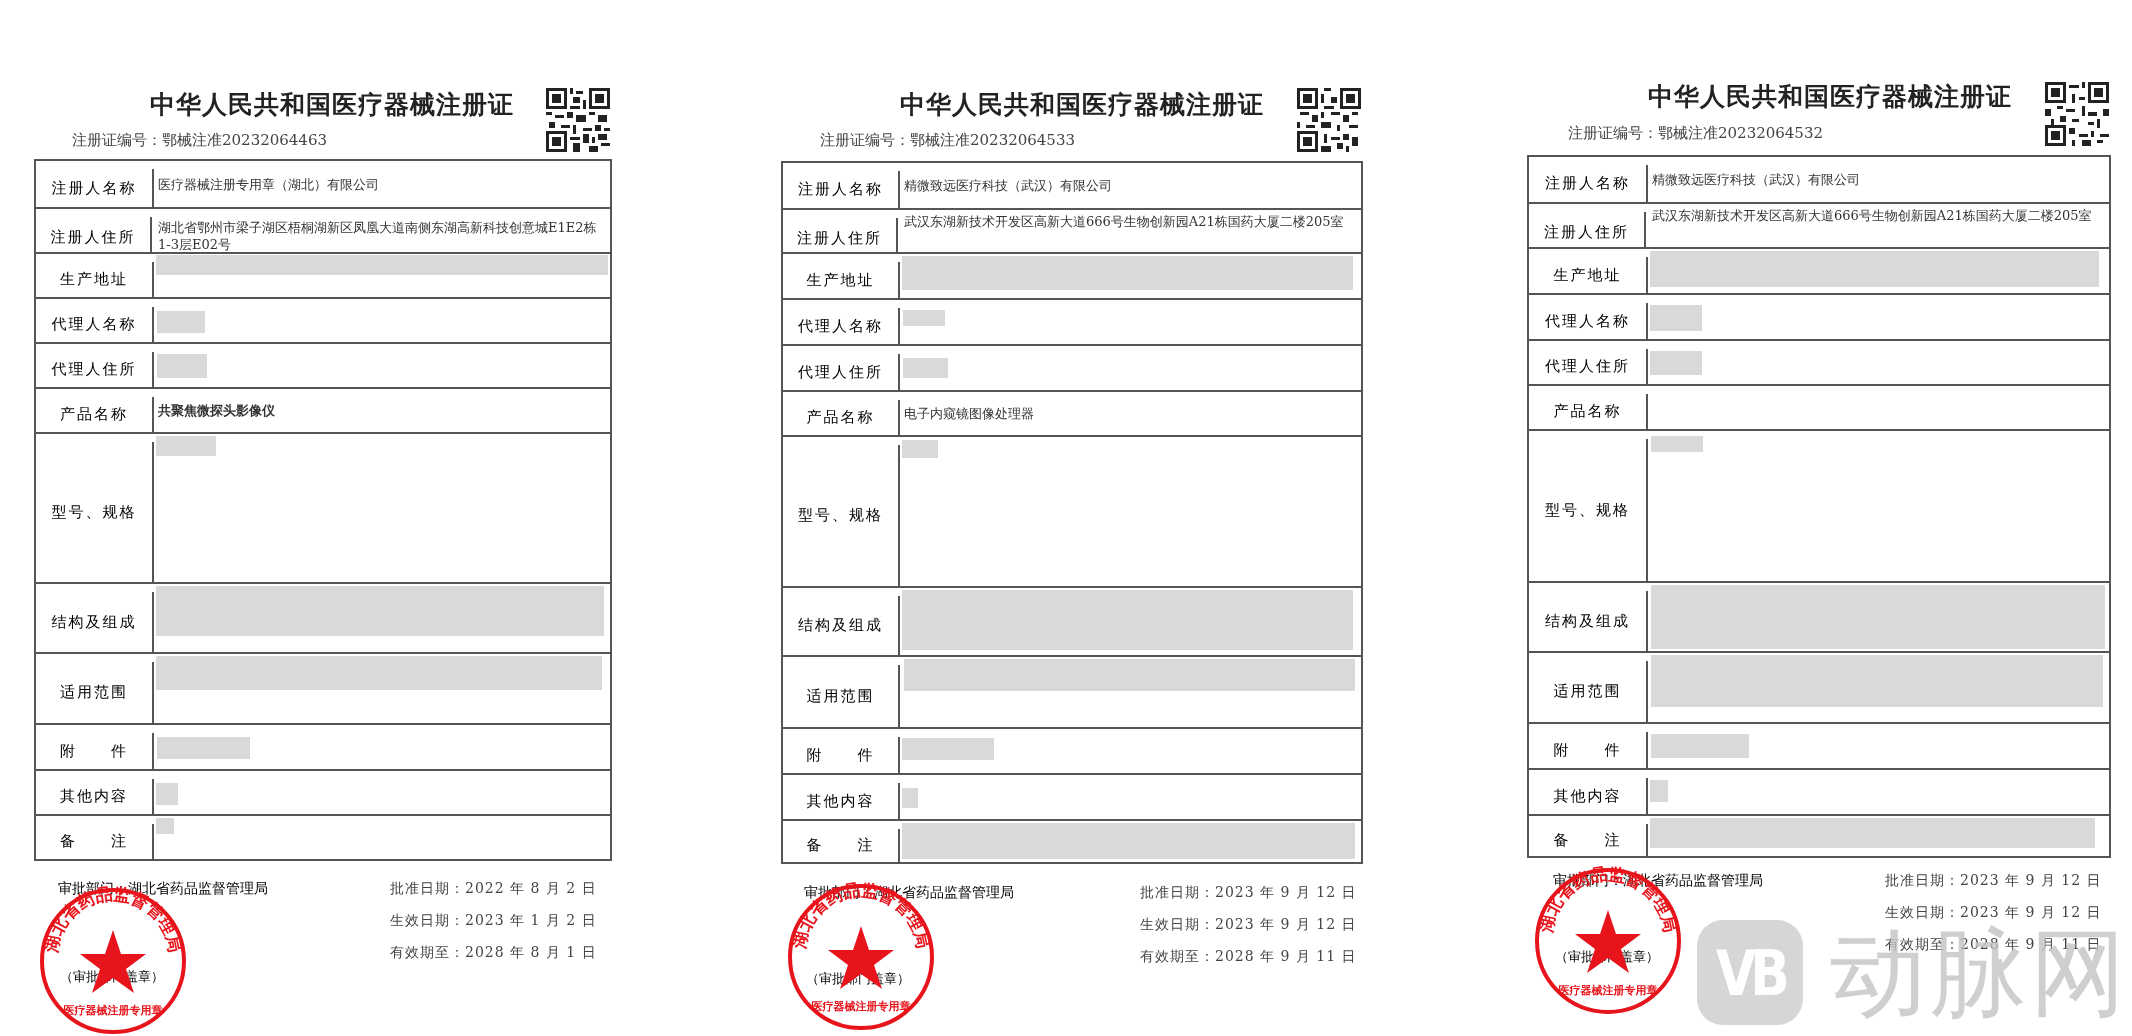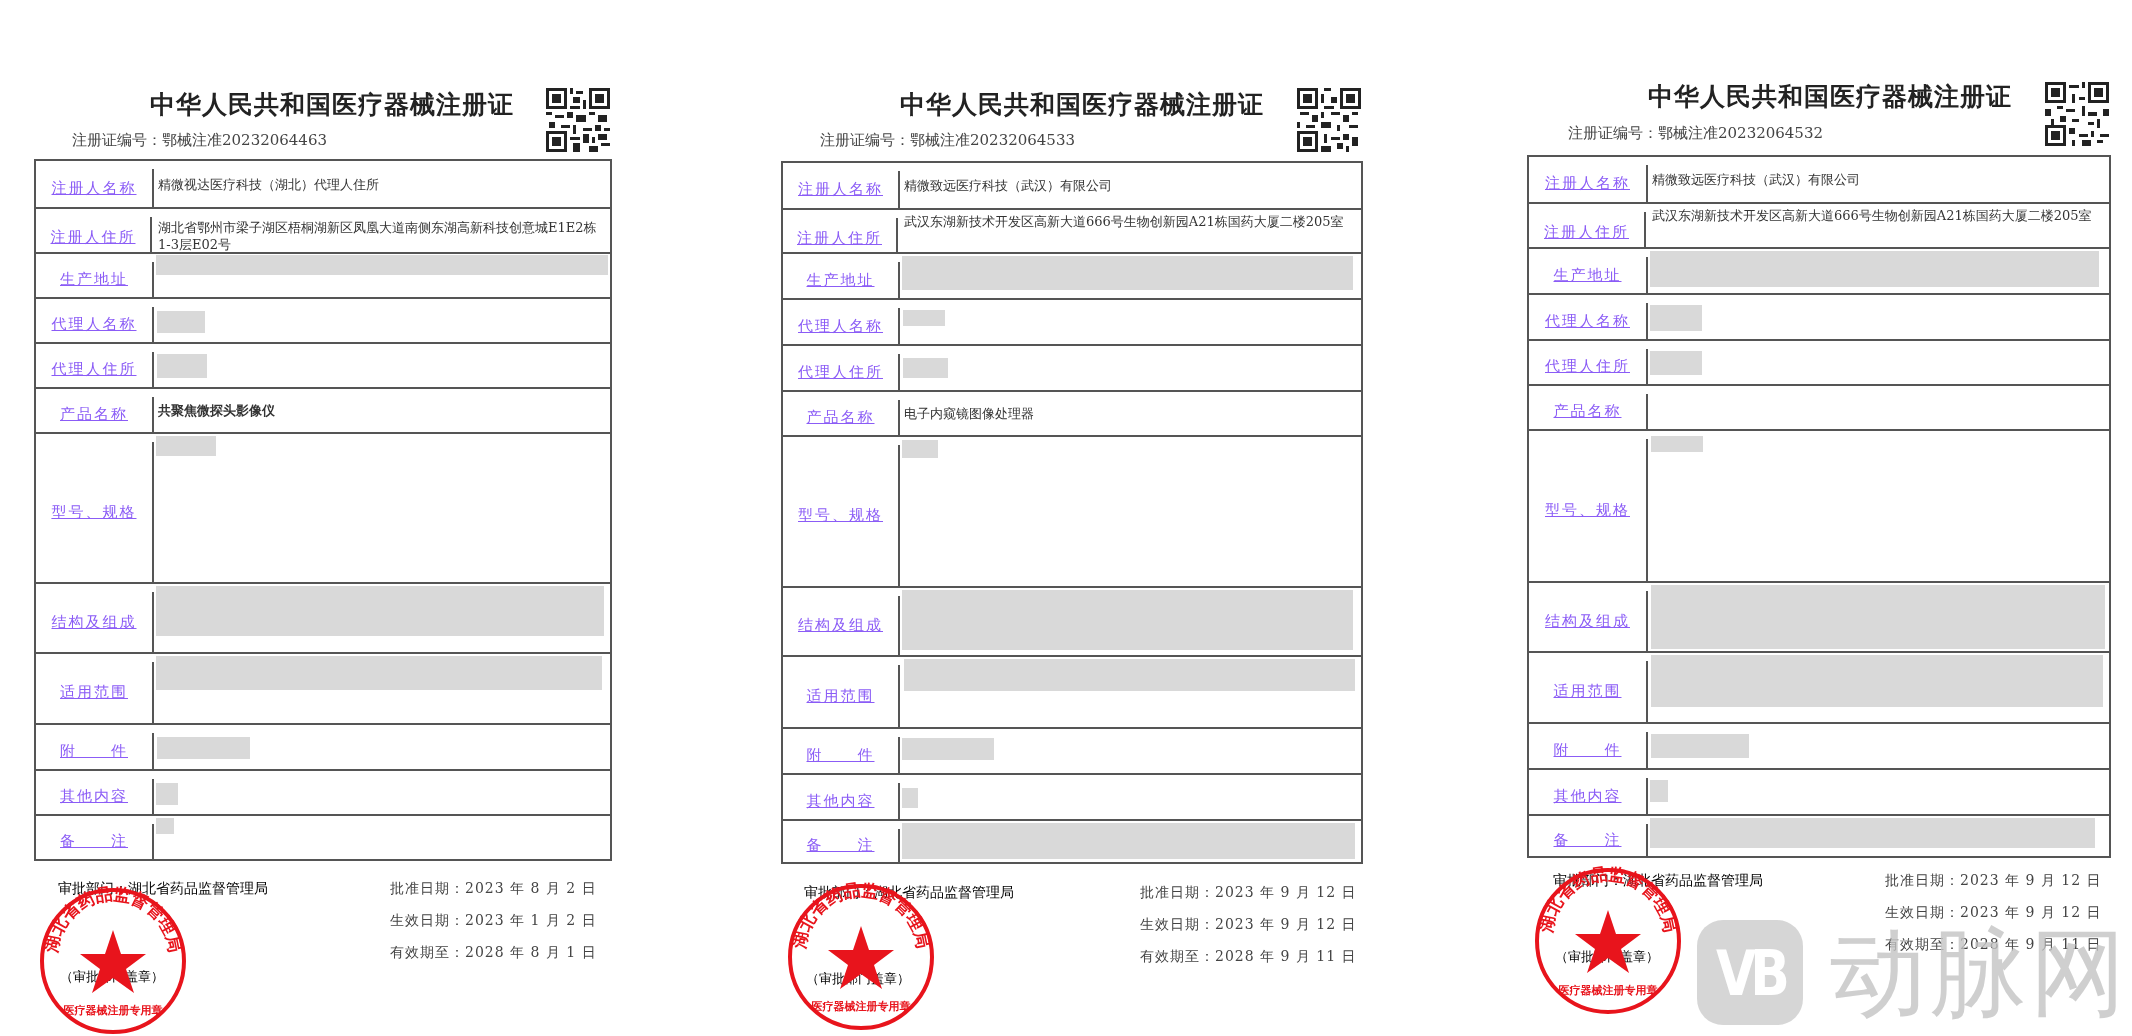--- a/index.html
+++ b/index.html
@@ -9,21 +9,21 @@
   .cert-title { position: absolute; font-family: "DejaVu Sans", "Liberation Sans", sans-serif;
                 font-weight: bold; font-size: 25px; color: #222; letter-spacing: 1px; white-space: nowrap; }
   .cert-number { position: absolute; font-size: 15px; color: #444; white-space: nowrap; }
   .qr { position: absolute; width: 64px; height: 64px; background: #fff; }
   .qr svg { width: 100%; height: 100%; display: block; }
   .reg-table { position: absolute; border: 2px solid #555; box-sizing: border-box; }
   .row { position: absolute; left: 0; right: 0; border-top: 2px solid #555; box-sizing: border-box; }
   .row.first { border-top: none; }
   .label { position: absolute; top: 8px; bottom: 0; left: 0; border-right: 2px solid #555;
            display: flex; align-items: center; justify-content: center;
-           font-size: 15px; color: #8b5cf6; letter-spacing: 2px; white-space: nowrap; text-decoration: underline; }
+           font-size: 15px; color: #000000; letter-spacing: 2px; white-space: nowrap; }
   .value { position: absolute; top: 0; bottom: 0; right: 0; padding: 6px 4px 0 4px;
            box-sizing: border-box; font-size: 13px; color: #333; line-height: 17px; }
   .value.center { display: flex; align-items: center; padding-top: 0; }
   .redact { position: absolute; background: #d9d9d9; }
   .footer-text { position: absolute; font-size: 14px; color: #000000; white-space: nowrap; }
   .date-line { position: absolute; font-size: 14px; color: #444; white-space: nowrap; letter-spacing: 1px; }
   .stamp { position: absolute; width: 150px; height: 150px; }
   .stamp svg { width: 100%; height: 100%; display: block; }
   .watermark-logo { position: absolute; left: 1697px; top: 920px; width: 106px; height: 105px;
                     background: rgba(200,200,200,0.75); border-radius: 26px;
@@ -82,21 +82,21 @@
           <rect x="9" y="18" width="2" height="3"></rect>
           <rect x="14" y="19" width="3" height="2"></rect>
           <rect x="18" y="18" width="3" height="1"></rect>
         </g>
       </svg>
     </div>
 
   <div class="reg-table" style="left:34px;top:159px;width:578px;height:702px;">
     <div class="row first" style="top:0;height:46px;">
         <div class="label" style="width:116px;">注册人名称</div>
-        <div class="value center" style="left:118px;">精微视达医疗科技（湖北）代理人住所</div>
+        <div class="value center" style="left:118px;">医疗器械注册专用章（湖北）有限公司</div>
       </div>
     <div class="row" style="top:46px;height:45px;">
         <div class="label" style="width:116px;padding-top:6px;box-sizing:border-box;">注册人住所</div>
         <div class="value" style="left:118px;padding-top:10px;">湖北省鄂州市梁子湖区梧桐湖新区凤凰大道南侧东湖高新科技创意城E1E2栋1-3层E02号</div>
       </div>
     <div class="row" style="top:91px;height:45px;">
         <div class="label" style="width:116px;">生产地址</div>
         <div class="value" style="left:118px;">
           <div class="redact" style="left:2px;top:1px;right:2px;height:20px;"></div>
         </div>
@@ -150,21 +150,21 @@
     <div class="row" style="top:653px;height:45px;">
         <div class="label" style="width:116px;">备　　注</div>
         <div class="value" style="left:118px;">
           <div class="redact" style="left:2px;top:2px;width:18px;height:16px;"></div>
         </div>
       </div>
   </div>
 
   <div class="footer-text" style="left:58px;top:880px;">审批部门：湖北省药品监督管理局</div>
   <div class="footer-text" style="left:60px;top:968px;font-size:13px;">（审批部门盖章）</div>
-  <div class="date-line" style="left:390px;top:880px;">批准日期：2023 年 8 月 2 日</div>
+  <div class="date-line" style="left:390px;top:880px;">批准日期：2022 年 8 月 2 日</div>
   <div class="date-line" style="left:390px;top:912px;">生效日期：2023 年 1 月 2 日</div>
   <div class="date-line" style="left:390px;top:944px;">有效期至：2028 年 8 月 1 日</div>
 
   <div class="stamp" style="left:38px;top:886px;">
     <svg viewBox="0 0 150 150">
       <defs>
           <path id="arc1" d="M 22 88 A 56 56 0 1 1 128 88"></path>
         </defs>
       <circle cx="75" cy="75" r="71" fill="none" stroke="#e8141c" stroke-width="4"></circle>
       <text font-family="DejaVu Sans, sans-serif" font-size="17" font-weight="bold" fill="#e8141c"><textPath href="#arc1" startOffset="50%" text-anchor="middle">湖北省药品监督管理局</textPath></text>

